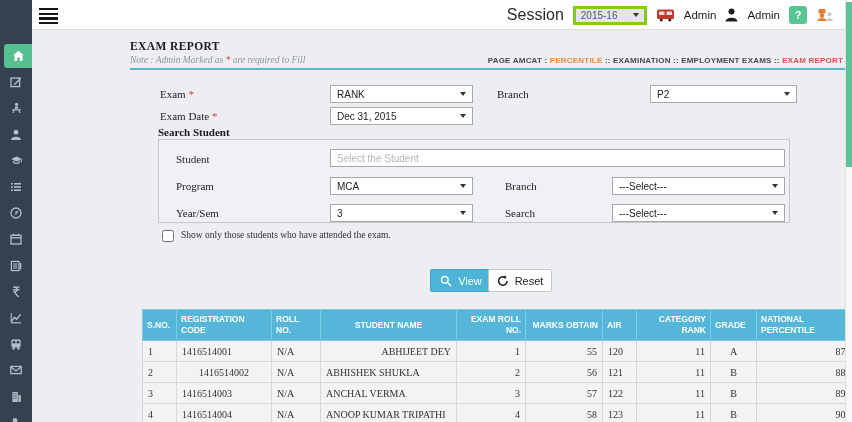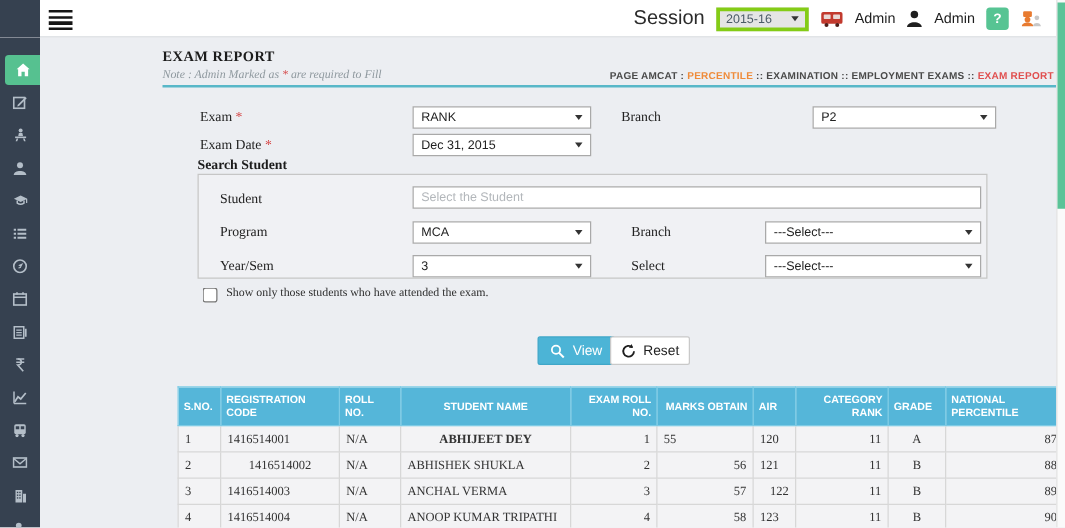--- a/index.html
+++ b/index.html
@@ -323,21 +323,21 @@
 <div class="fselect" style="left:612px;top:177px;width:173px">
   <span>---Select---</span>
   <span class="caret"></span>
 </div>
 
 <div class="flabel" style="left:176px;top:207px">Year/Sem</div>
 <div class="fselect" style="left:330px;top:204px;width:143px">
   <span>3</span>
   <span class="caret"></span>
 </div>
-<div class="flabel" style="left:505px;top:207px">Select</div>
+<div class="flabel" style="left:505px;top:207px">Search</div>
 <div class="fselect" style="left:612px;top:204px;width:173px">
   <span>---Select---</span>
   <span class="caret"></span>
 </div>
 
 <input class="cb" type="checkbox" style="">
 <div class="cb-label">Show only those students who have attended the exam.</div>
 
 <div class="btn btn-view">
   <span style="display:flex">
@@ -371,23 +371,23 @@
         <th style="width: 65px; text-align: right;">CATEGORY RANK</th>
         <th style="width: 37px; text-align: left;">GRADE</th>
         <th style="width: 98px; text-align: left;">NATIONAL PERCENTILE</th>
       </tr>
     </thead>
   <tbody>
       <tr>
         <td style="text-align: left;">1</td>
         <td style="text-align: left;">1416514001</td>
         <td style="text-align: left;">N/A</td>
-        <td style="text-align: center; font-weight: bold;">ABHIJEET DEY</td>
+        <td style="text-align: right;">ABHIJEET DEY</td>
         <td style="text-align: right;">1</td>
-        <td style="">55</td>
+        <td style="text-align: right;">55</td>
         <td style="text-align: left;">120</td>
         <td style="text-align: right;">11</td>
         <td style="text-align: center;">A</td>
         <td style="text-align: right;">87.00</td>
       </tr>
       <tr>
         <td style="text-align: left;">2</td>
         <td style="text-align: center;">1416514002</td>
         <td style="text-align: left;">N/A</td>
         <td style="text-align: left;">ABHISHEK SHUKLA</td>
@@ -398,21 +398,21 @@
         <td style="text-align: center;">B</td>
         <td style="text-align: right;">88.00</td>
       </tr>
       <tr>
         <td style="text-align: left;">3</td>
         <td style="text-align: left; font-family: Liberation Serif, serif;">1416514003</td>
         <td style="text-align: left;">N/A</td>
         <td style="text-align: left;">ANCHAL VERMA</td>
         <td style="text-align: right;">3</td>
         <td style="text-align: right;">57</td>
-        <td style="text-align: right;">122</td>
+        <td style="text-align: left;">122</td>
         <td style="text-align: right;">11</td>
         <td style="text-align: center;">B</td>
         <td style="text-align: right;">89.00</td>
       </tr>
       <tr>
         <td style="text-align: left;">4</td>
         <td style="text-align: left;">1416514004</td>
         <td style="text-align: left;">N/A</td>
         <td style="text-align: left;">ANOOP KUMAR TRIPATHI</td>
         <td style="text-align: right;">4</td>

